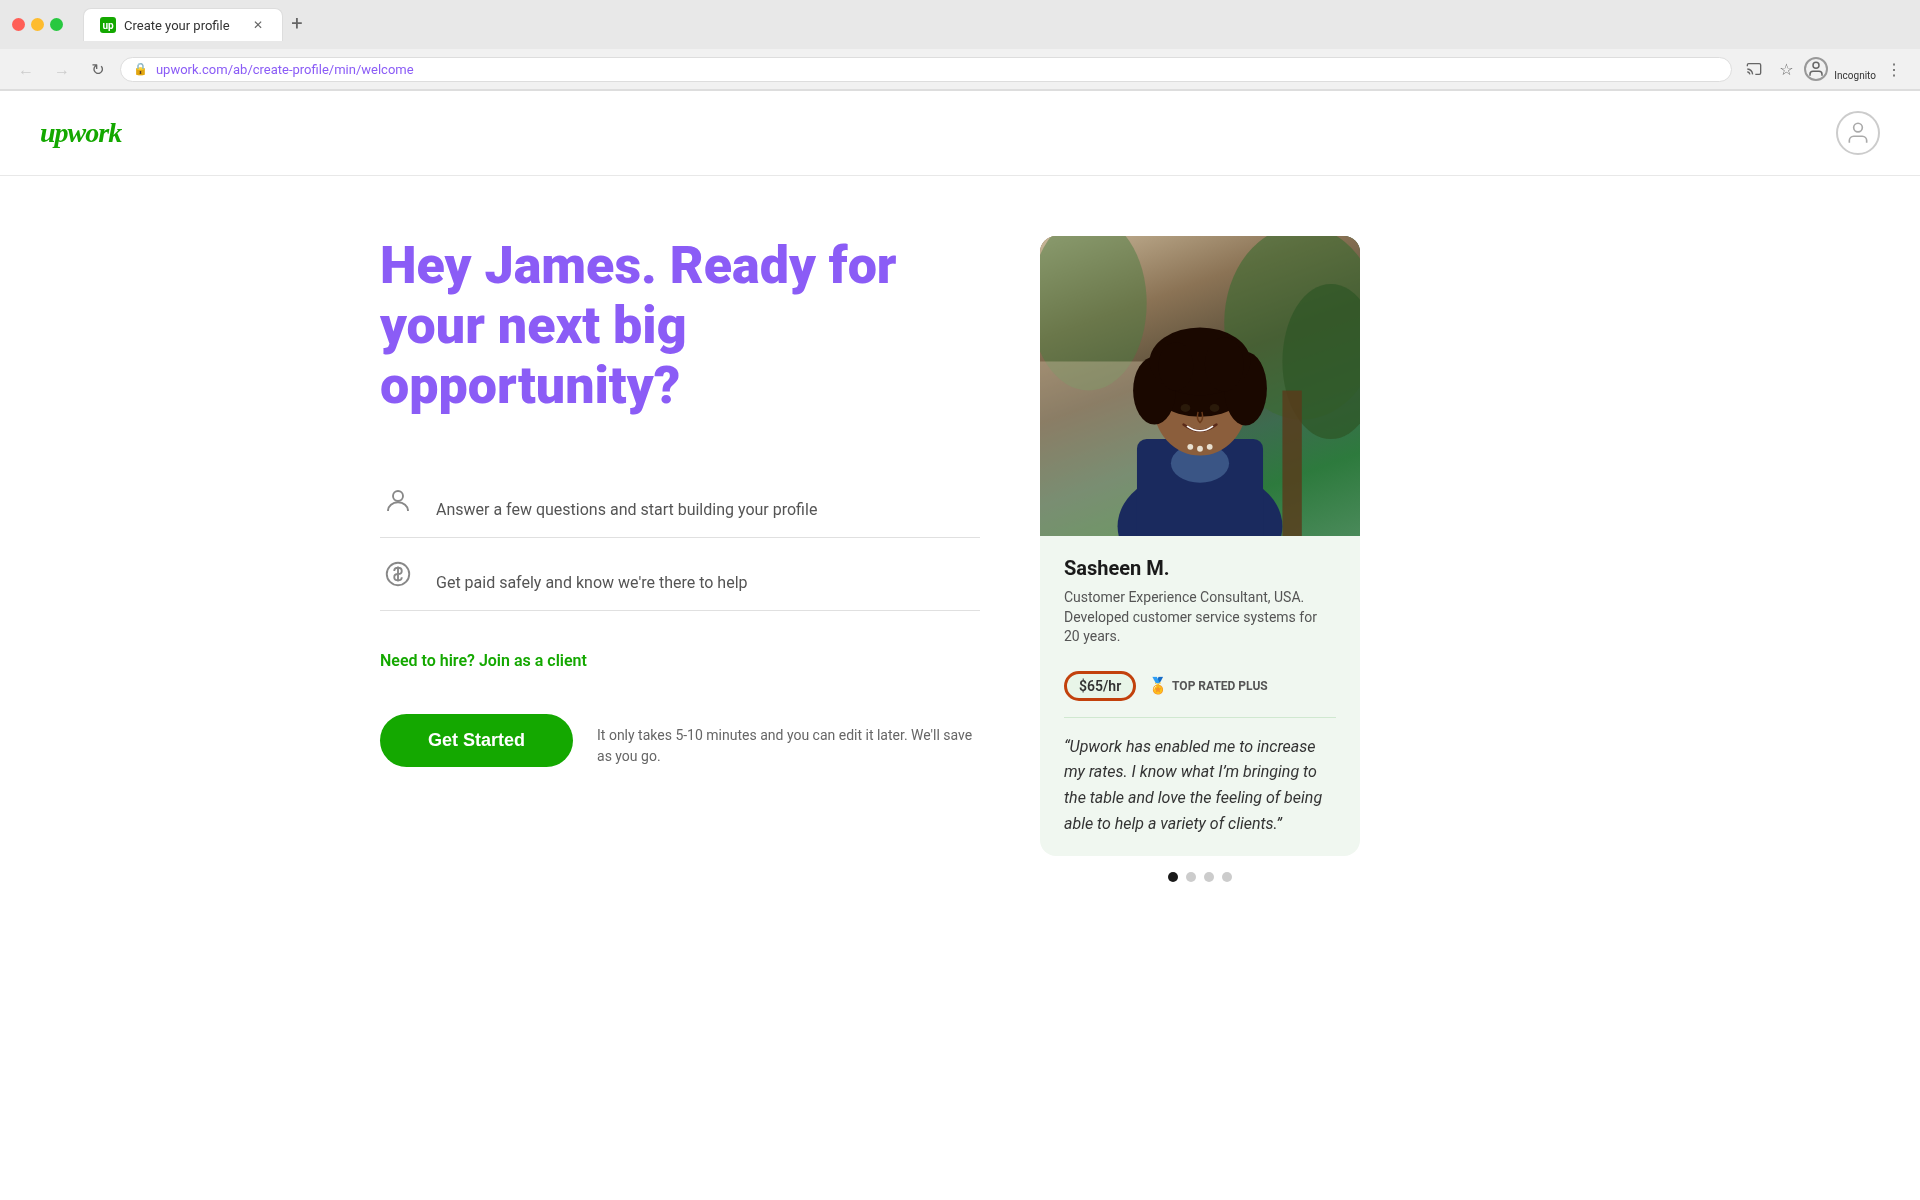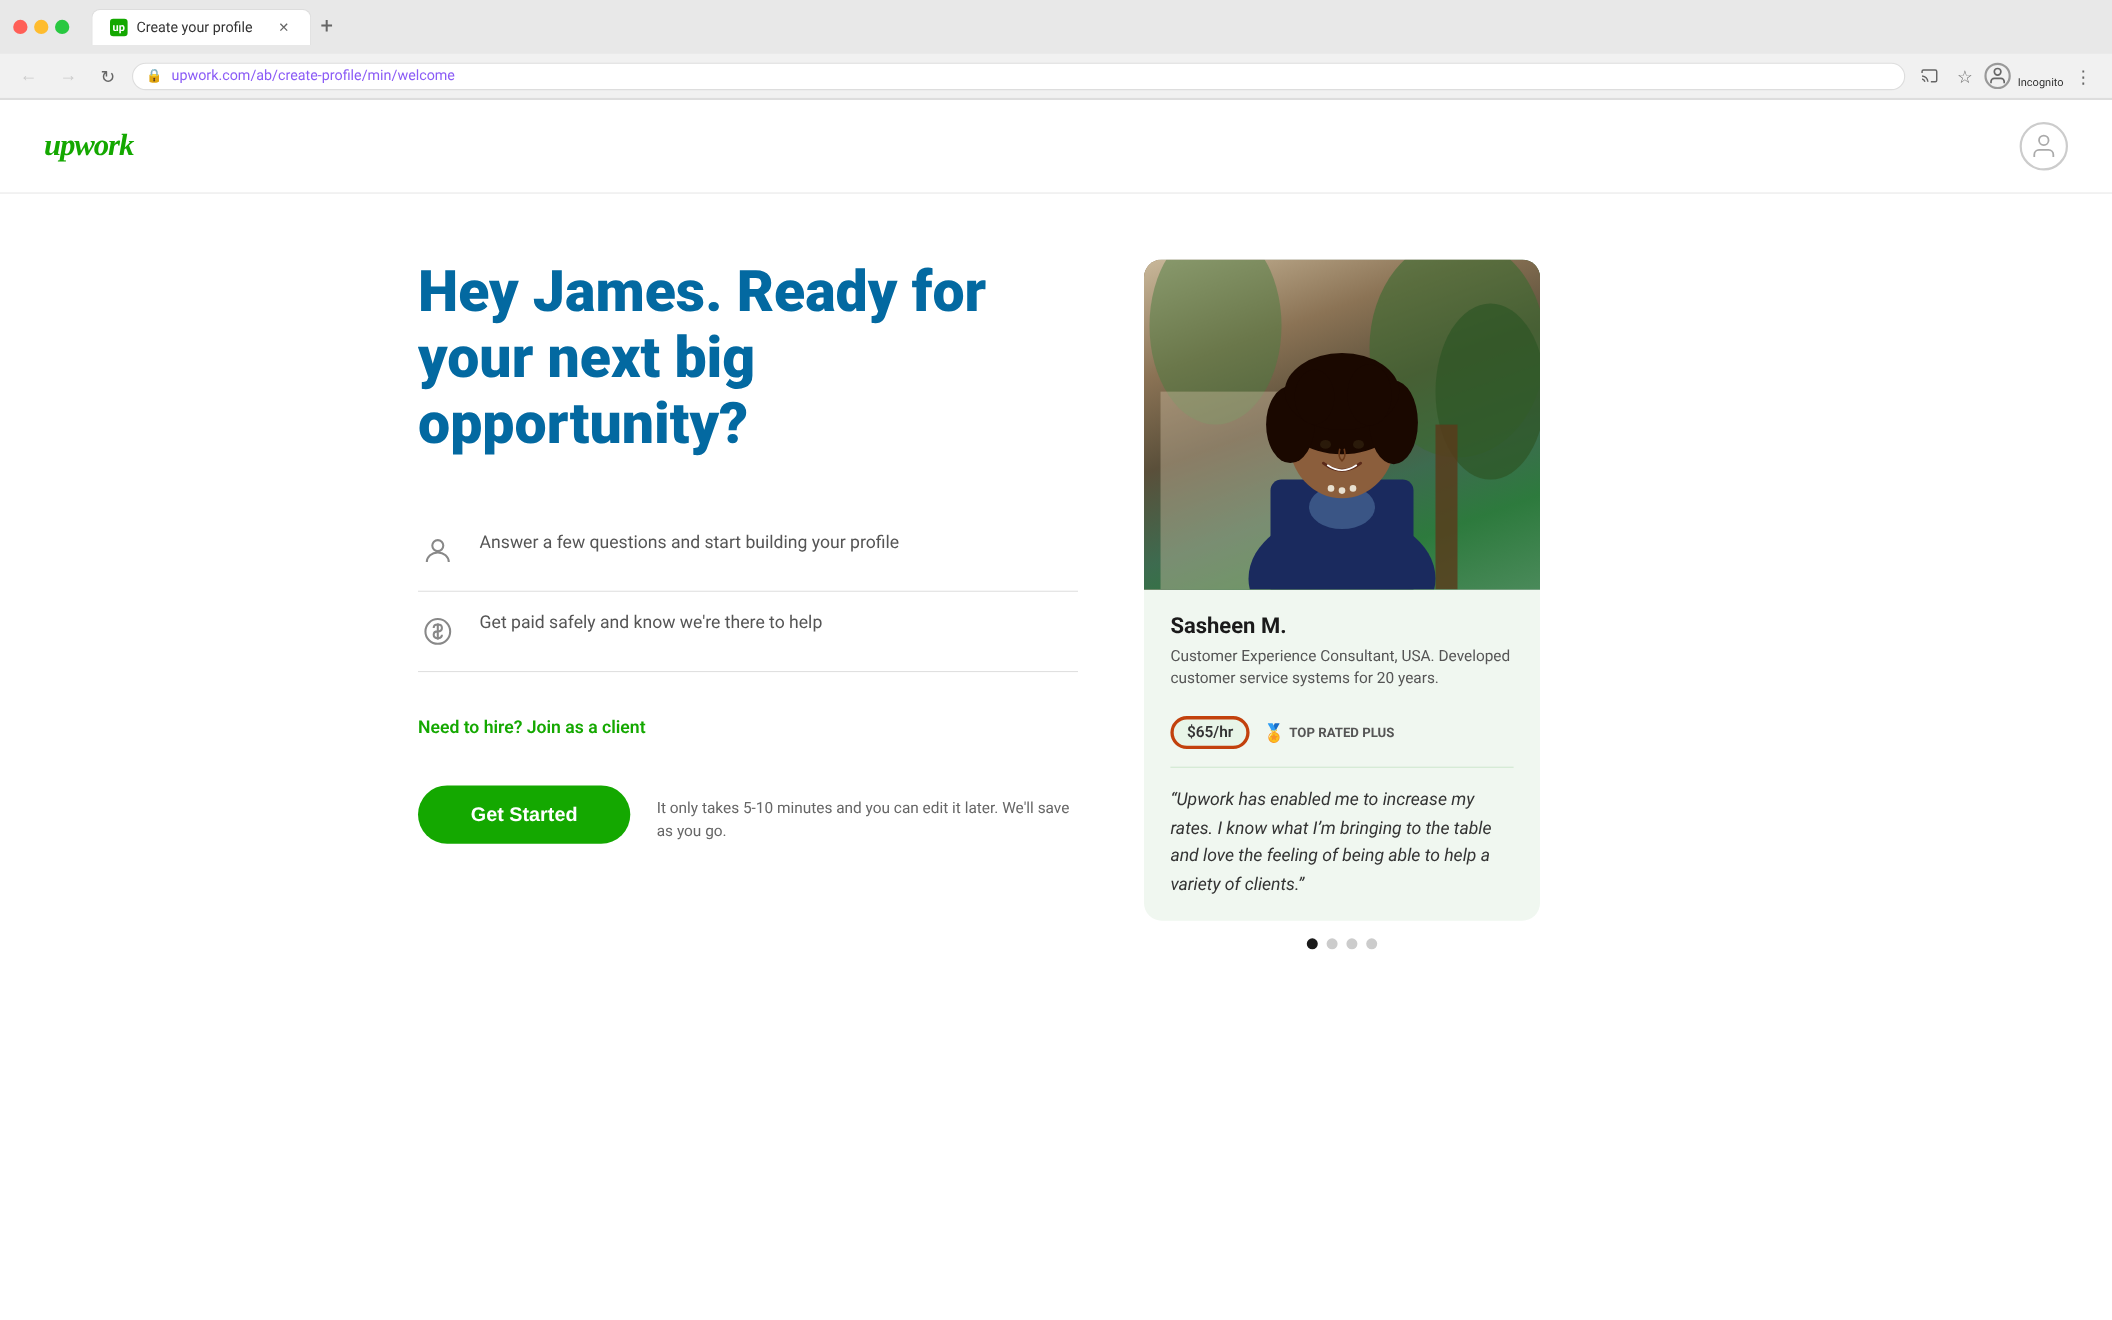--- a/index.html
+++ b/index.html
@@ -237,33 +237,33 @@
     }
 
     .left-panel {
       flex: 1;
       max-width: 600px;
     }
 
     .hero-headline {
       font-size: 52px;
       font-weight: 900;
-      color: #0369a1;
+      color: #8b5cf6;
       line-height: 1.15;
       margin-bottom: 50px;
     }
 
     .features-list {
       list-style: none;
       margin-bottom: 40px;
     }
 
     .feature-item {
       display: flex;
-      align-items: flex-start;
+      align-items: flex-end;
       gap: 20px;
       padding: 18px 0;
       border-bottom: 1px solid #e0e0e0;
       font-size: 16px;
       color: #555;
     }
 
     .feature-icon {
       width: 36px;
       height: 36px;
@@ -309,21 +309,21 @@
     }
 
     .cta-description {
       font-size: 14px;
       color: #666;
       line-height: 1.5;
     }
 
     
     .right-panel {
-      width: 360px;
+      width: 320px;
       flex-shrink: 0;
     }
 
     .testimonial-card {
       background: #f0f7f0;
       border-radius: 16px;
       overflow: hidden;
     }
 
     .testimonial-photo {

